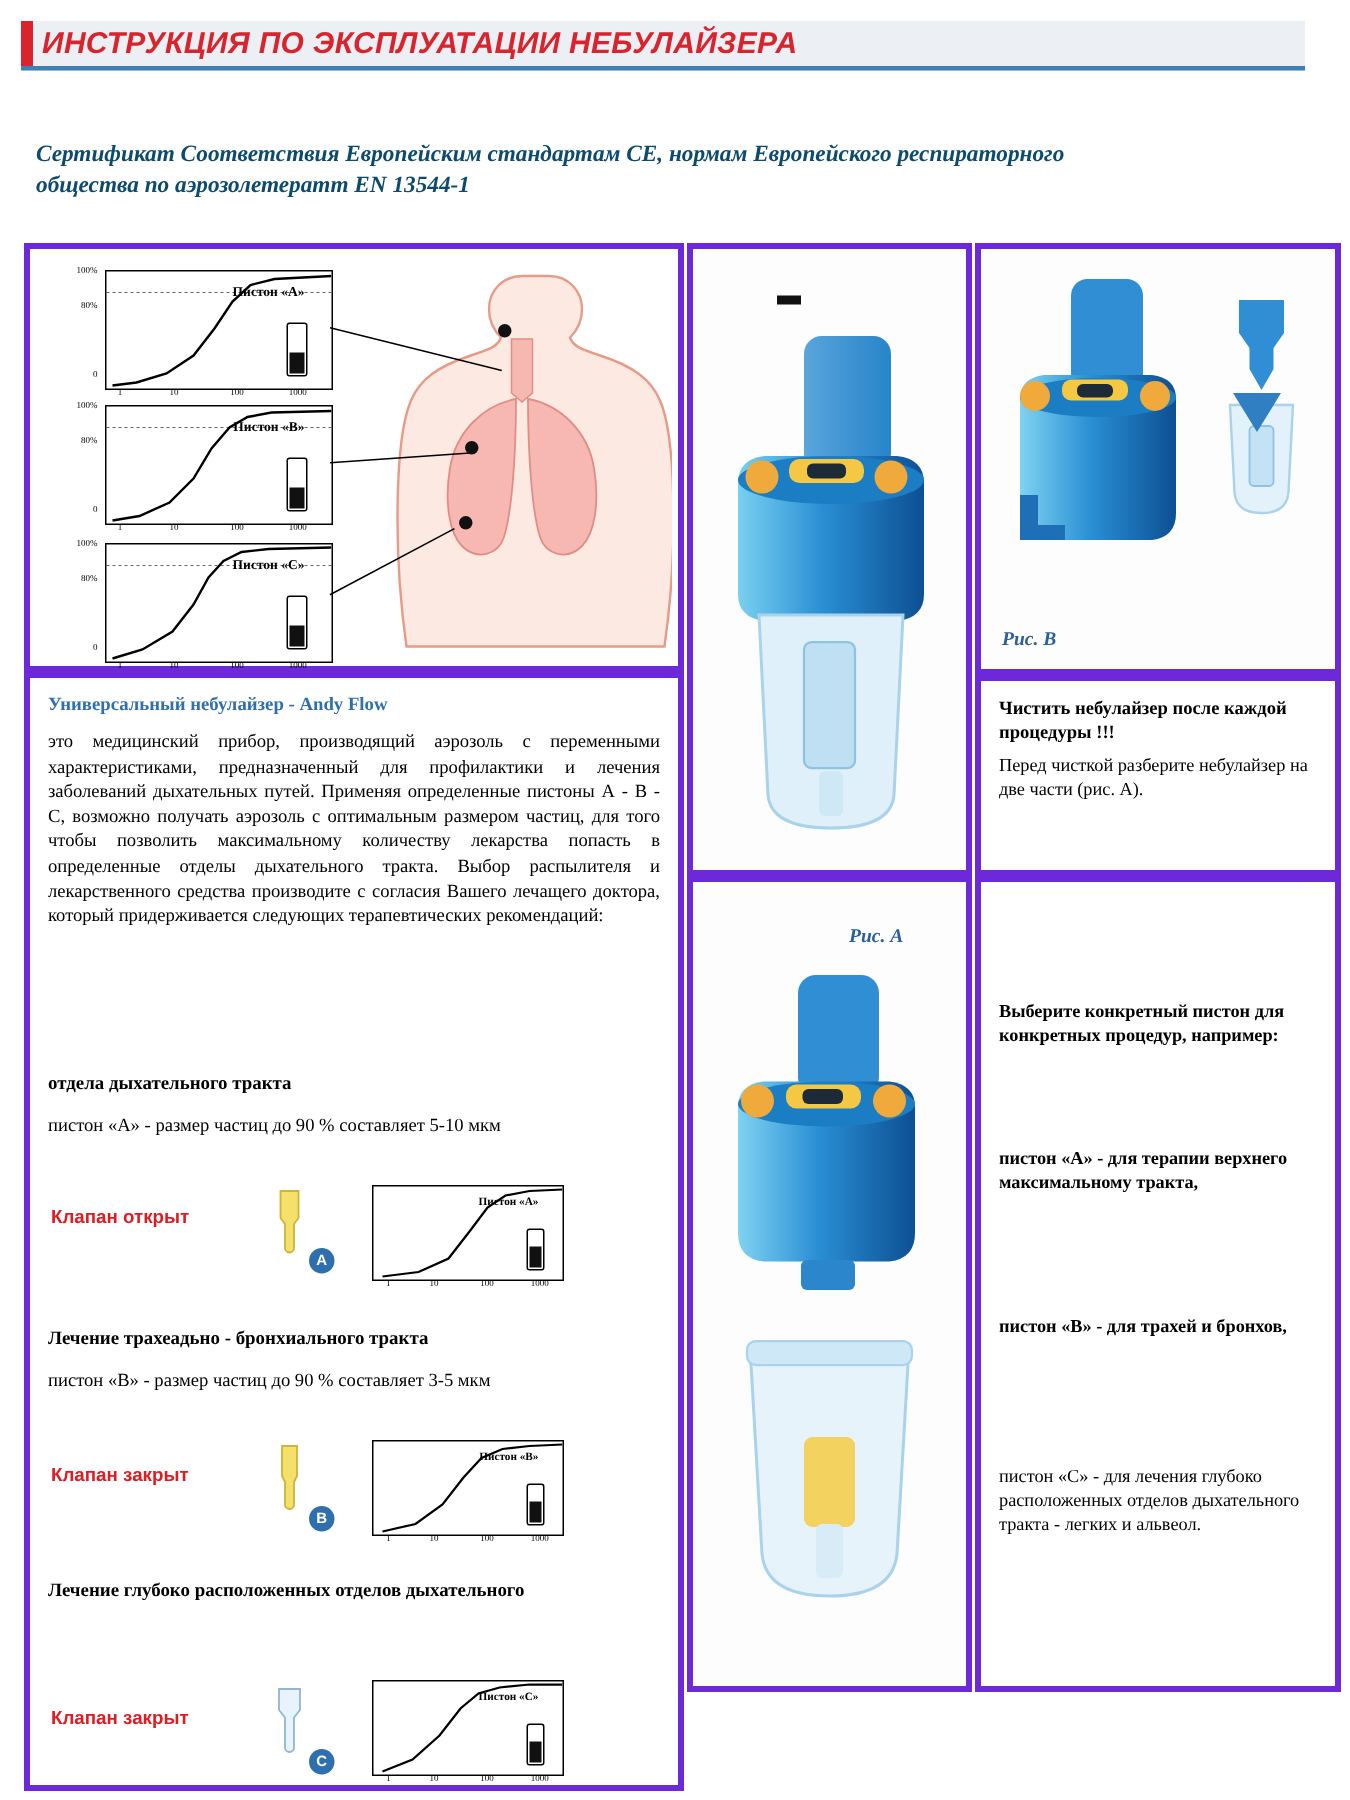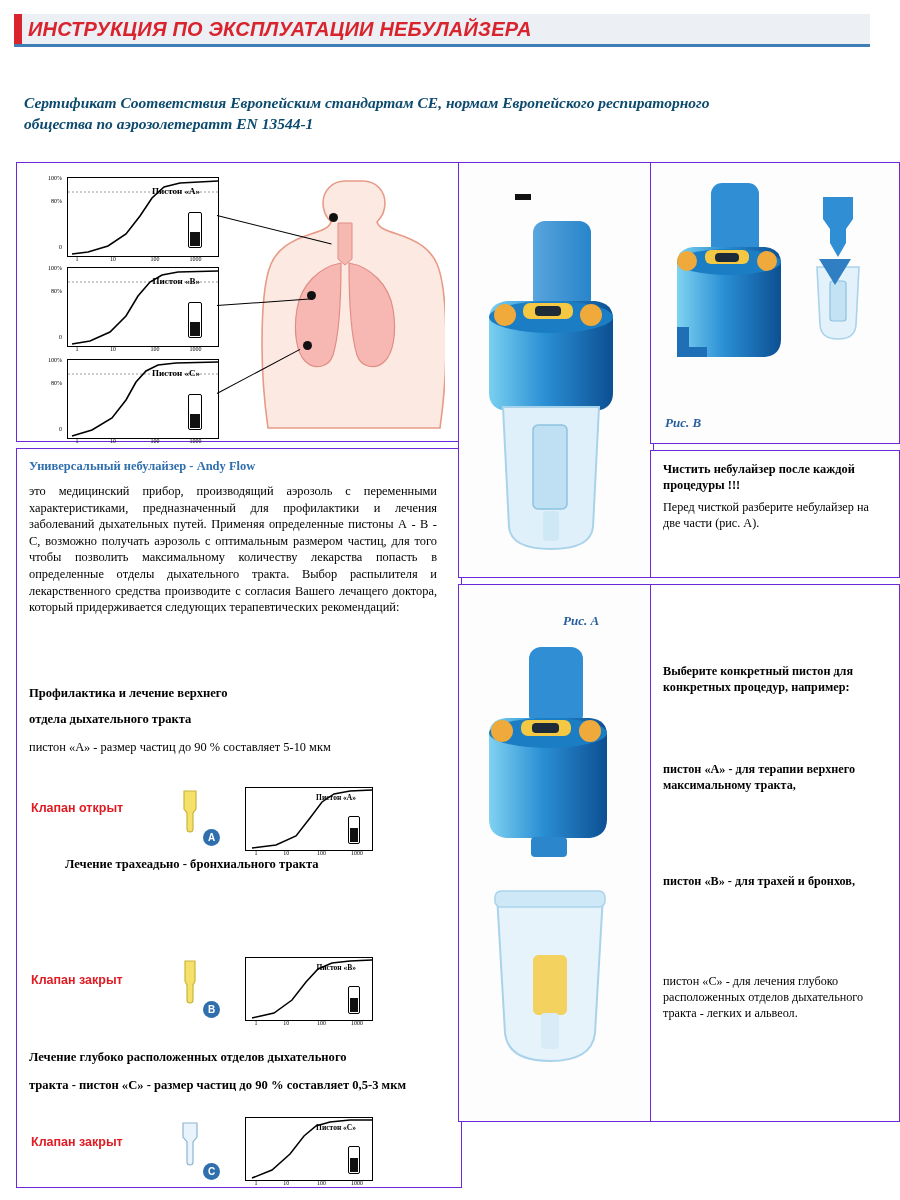--- a/index.html
+++ b/index.html
@@ -26,21 +26,21 @@
   }
 
   
   .cert{
     position:absolute;left:24px;top:92px;width:720px;
     font-family:"Liberation Serif", serif;
     font-style:italic;font-weight:bold;font-size:15.5px;line-height:21px;color:#0c4a6e;
   }
 
   
-  .panel{position:absolute;border:1px solid #6d28d9;background:#fff;padding-left:12px;}
+  .panel{position:absolute;border:4px solid #6d28d9;background:#fff;}
   .panel.tint{background:#fdfdfd;}
 
   
   #panel-graphs{left:16px;top:162px;width:432px;height:278px;}
   .torso{position:absolute;left:228px;top:8px;width:200px;height:262px;}
 
   .mini-chart{position:absolute;border:1.4px solid #000;background:#fff;}
   .mc1{left:50px;top:14px;width:150px;height:78px;}
   .mc2{left:50px;top:104px;width:150px;height:78px;}
   .mc3{left:50px;top:196px;width:150px;height:78px;}
@@ -208,21 +208,20 @@
     <div class="lead-dot" style="left:290px;top:128px;"></div>
 
     <div class="lead-line" style="left:200px;top:230px;width:94px;transform:rotate(-28deg);"></div>
     <div class="lead-dot" style="left:286px;top:178px;"></div>
   </div>
 
   <div class="panel" id="panel-desc">
     <div class="desc-title">Универсальный небулайзер - Andy Flow</div>
     <div class="desc-body">это медицинский прибор, производящий аэрозоль с переменными характеристиками, предназначенный для профилактики и лечения заболеваний дыхательных путей. Применяя определенные пистоны А - В - С, возможно получать аэрозоль с оптимальным размером частиц, для того чтобы позволить максимальному количеству лекарства попасть в определенные отделы дыхательного тракта. Выбор распылителя и лекарственного средства производите с согласия Вашего лечащего доктора, который придерживается следующих терапевтических рекомендаций:</div>
 
-    <div class="sec-h" style="top:236px;">Профилактика и лечение верхнего</div>
     <div class="sec-h" style="top:262px;">отдела дыхательного тракта</div>
     <div class="sec-p" style="top:290px;">пистон «А» - размер частиц до 90 % составляет 5-10 мкм</div>
 
     <div class="valve" style="top:352px;text-align:center;">Клапан открыт</div>
     <svg class="piston-ico" style="left:160px;top:340px;" viewBox="0 0 26 46">
       <path d="M7 2 h12 v18 l-3 4 v16 a3 3 0 0 1 -6 0 v-16 l-3 -4 z" fill="#f5e06a" stroke="#cdb43c" stroke-width="1.2"></path>
     </svg>
     <div class="badge" style="left:186px;top:380px;">A</div>
 
     <div class="chart-box" style="left:228px;top:338px;">
@@ -232,21 +231,22 @@
       <div class="mc-label">Пистон «А»</div>
       <div class="mc-piston"></div>
       <div class="axis-x">
         <span style="left:8%">1</span>
           <span style="left:32%">10</span>
           <span style="left:60%">100</span>
           <span style="left:88%">1000</span>
       </div>
     </div>
 
-    <div class="sec-h" style="top:407px;margin-left:36px;">Лечение трахеадьно - бронхиального тракта</div>
+    <div class="sec-h" style="top:432px;">Лечение трахеадьно - бронхиального тракта</div>
+    <div class="sec-p" style="top:460px;">пистон «В» - размер частиц до 90 % составляет 3-5 мкм</div>
 
     <div class="valve" style="top:524px;">Клапан закрыт</div>
     <svg class="piston-ico" style="left:160px;top:510px;" viewBox="0 0 26 46">
       <path d="M8 2 h10 v20 l-2 4 v15 a3 3 0 0 1 -6 0 v-15 l-2 -4 z" fill="#f5e06a" stroke="#cdb43c" stroke-width="1.2"></path>
     </svg>
     <div class="badge" style="left:186px;top:552px;">B</div>
 
     <div class="chart-box" style="left:228px;top:508px;">
       <svg class="mc-curve" viewBox="0 0 126 62" preserveAspectRatio="none">
         <polyline points="6,60 28,55 46,42 60,24 72,11 86,5 104,3 126,2" fill="none" stroke="#000" stroke-width="1.5"></polyline>
@@ -255,21 +255,20 @@
       <div class="mc-piston"></div>
       <div class="axis-x">
         <span style="left:8%">1</span>
           <span style="left:32%">10</span>
           <span style="left:60%">100</span>
           <span style="left:88%">1000</span>
       </div>
     </div>
 
     <div class="sec-h" style="top:600px;">Лечение  глубоко  расположенных  отделов  дыхательного</div>
-    <div class="sec-h" style="top:628px;font-weight:bold;">тракта - пистон «С» - размер частиц до 90 % составляет  0,5-3 мкм</div>
 
     <div class="valve" style="top:686px;">Клапан закрыт</div>
     <svg class="piston-ico" style="left:160px;top:672px;" viewBox="0 0 26 46">
       <path d="M6 2 h14 v14 l-4 5 v20 a3 3 0 0 1 -6 0 v-20 l-4 -5 z" fill="#e8f3fb" stroke="#8fb6d2" stroke-width="1.2"></path>
     </svg>
     <div class="badge" style="left:186px;top:714px;">C</div>
 
     <div class="chart-box" style="left:228px;top:668px;">
       <svg class="mc-curve" viewBox="0 0 126 62" preserveAspectRatio="none">
         <polyline points="6,60 26,52 44,36 58,18 70,8 84,4 104,2 126,2" fill="none" stroke="#000" stroke-width="1.5"></polyline>

